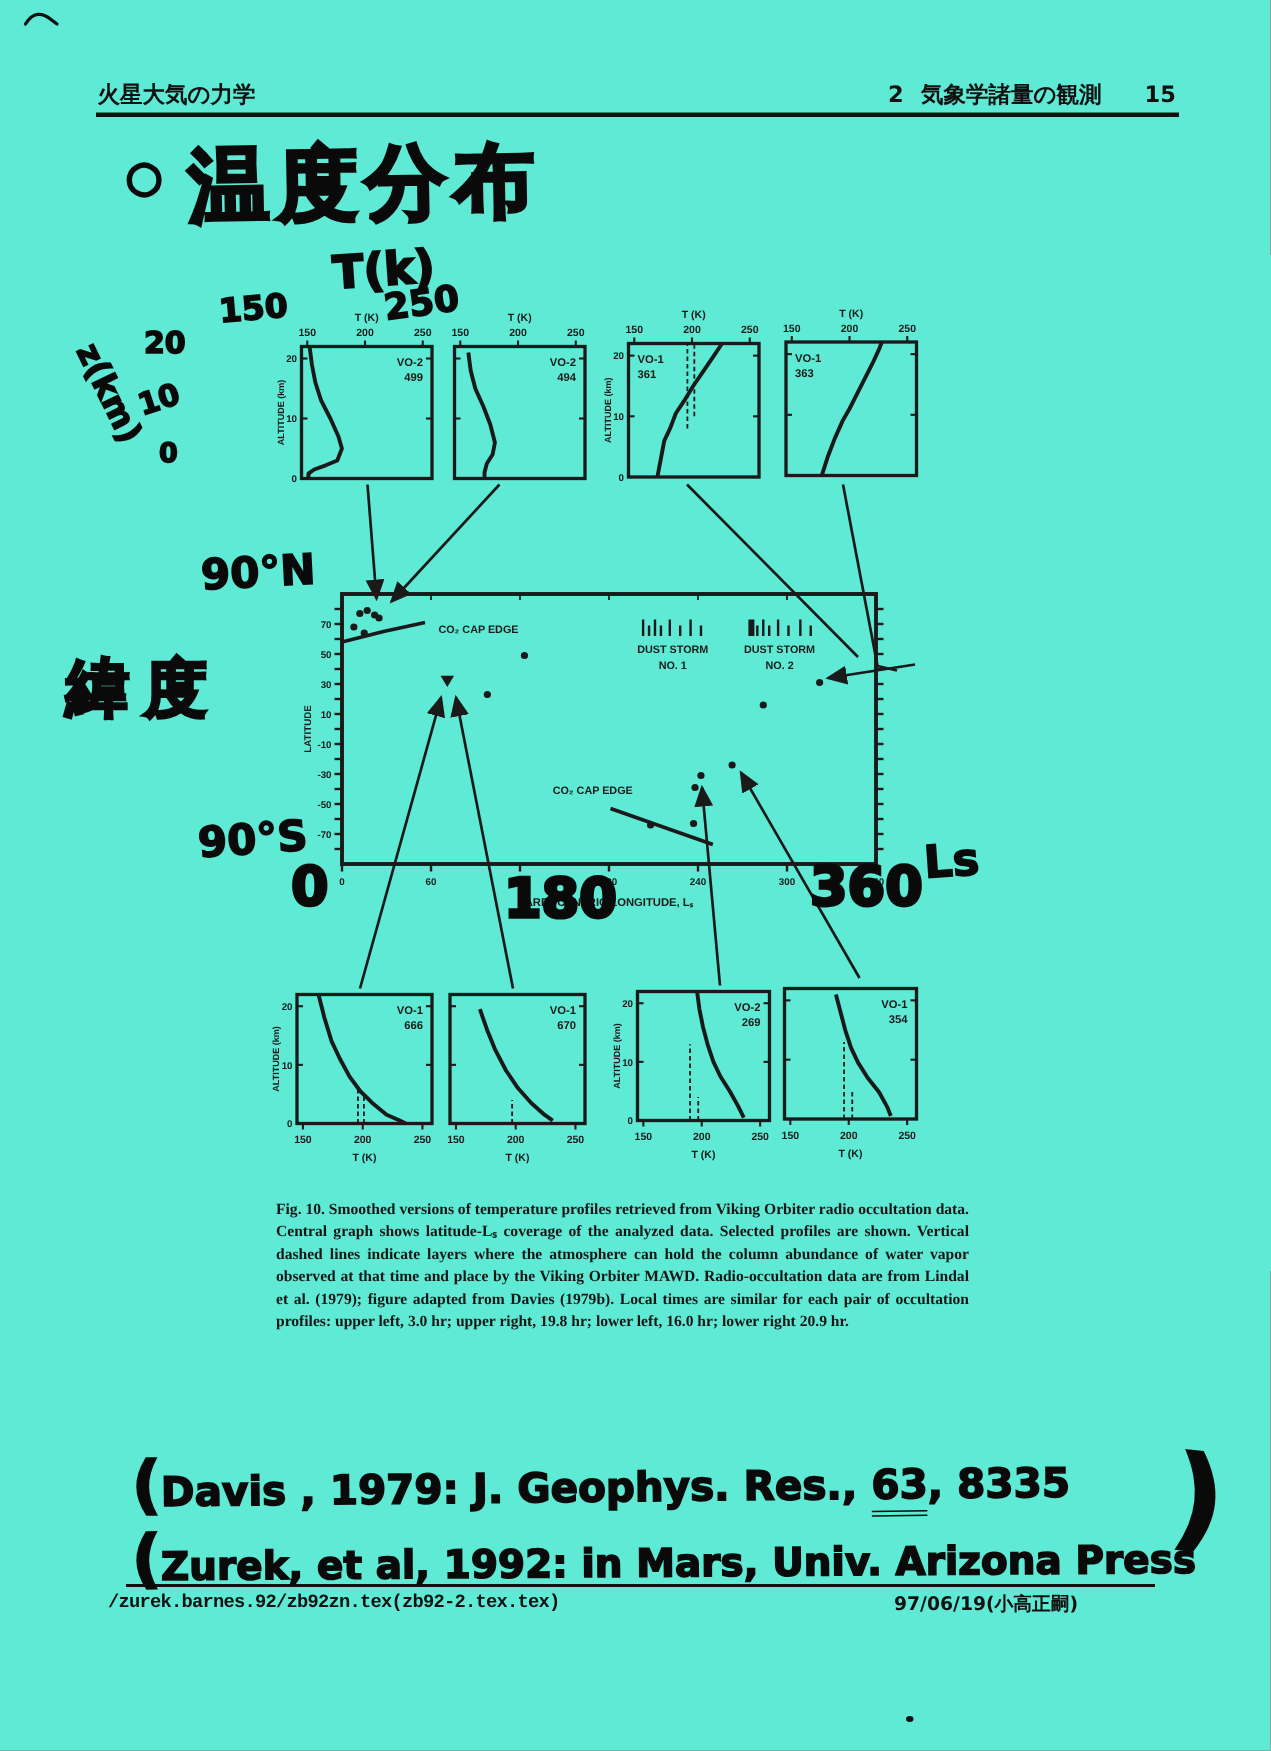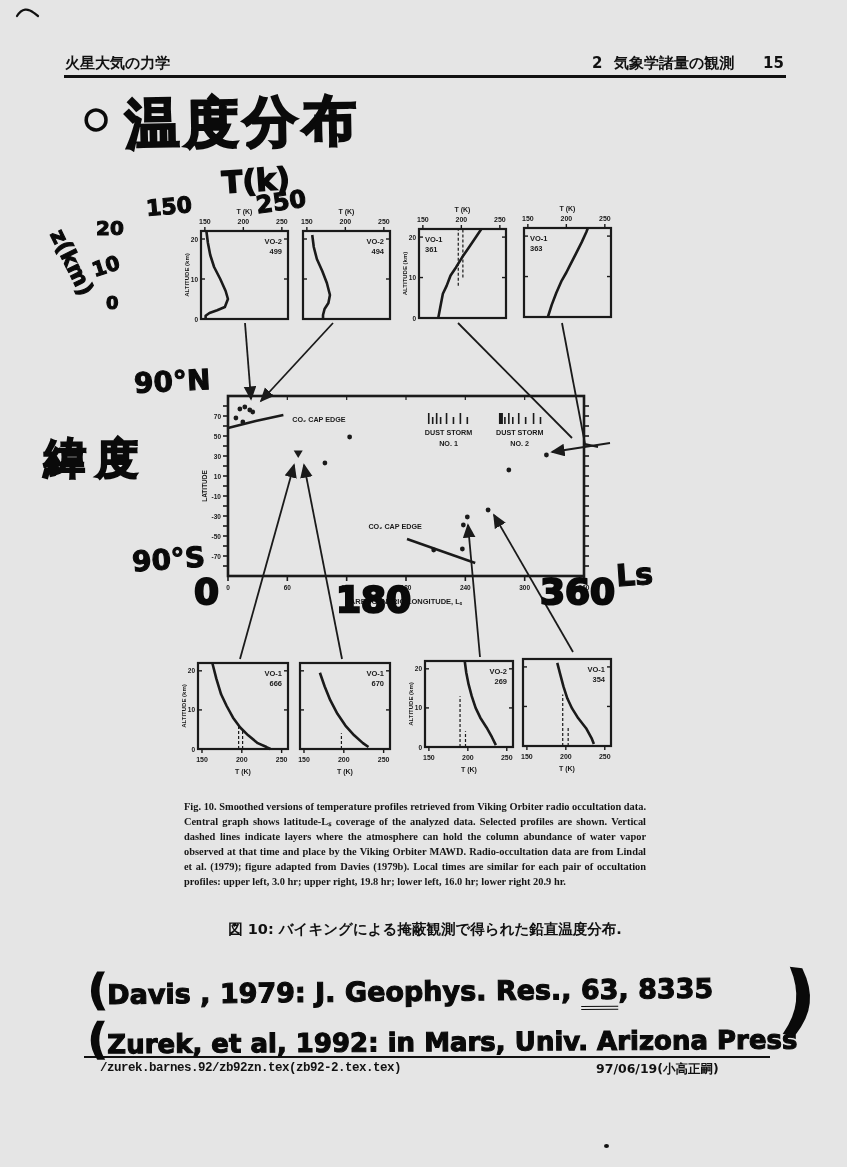--- a/index.html
+++ b/index.html
@@ -1,16 +1,16 @@
 <!DOCTYPE html>
 <html><head>
 <meta charset="utf-8">
 <style>
   html,body{margin:0;padding:0;background:#888;}
-  .page{position:relative;width:847px;height:1167px;margin:0 auto;background:#e5e5e5;overflow:hidden;
+  .page{position:relative;width:847px;height:1167px;margin:0 auto;background:#5eead4;overflow:hidden;
         font-family:"Liberation Serif",serif;color:#1a1a1a;}
   .abs{position:absolute;}
   
   .hdr{position:absolute;top:54px;font-family:"DejaVu Sans",sans-serif;font-weight:bold;font-size:15px;color:#111;white-space:nowrap;}
   .hdr-rule{position:absolute;left:64px;top:75px;width:722px;height:3px;background:#111;}
   .ftr-rule{position:absolute;left:84px;top:1056px;width:686px;height:2px;background:#111;}
   .ftr{position:absolute;top:1061px;font-size:12.5px;font-weight:bold;color:#111;white-space:nowrap;}
   .ftr-left{font-family:"Liberation Mono",monospace;letter-spacing:-0.5px;}
   .ftr-right{font-family:"DejaVu Sans",sans-serif;}
   
@@ -360,24 +360,23 @@
   <div class="hw" style="left:66px;top:226px;font-size:22px;transform:rotate(64deg);transform-origin:left top;">z(km)</div>
   <div class="hw" style="left:134px;top:368px;font-size:28px;transform:rotate(-3deg);">90°N</div>
   <div class="hw" style="left:44px;top:438px;font-size:42px;letter-spacing:10px;-webkit-text-stroke:2.2px #0a0a0a;">緯度</div>
   <div class="hw" style="left:132px;top:546px;font-size:28px;transform:rotate(-4deg);">90°S</div>
   <div class="hw" style="left:194px;top:574px;font-size:36px;-webkit-text-stroke:2px #0a0a0a;">0</div>
   <div class="hw" style="left:336px;top:582px;font-size:36px;-webkit-text-stroke:2.4px #0a0a0a;">180</div>
   <div class="hw" style="left:540px;top:574px;font-size:36px;-webkit-text-stroke:2.2px #0a0a0a;">360</div>
   <div class="hw" style="left:616px;top:560px;font-size:30px;transform:rotate(-4deg);">Ls</div>
 
   <div class="cap-en">Fig. 10. Smoothed versions of temperature profiles retrieved from Viking Orbiter radio occultation data. Central graph shows latitude-Lₛ coverage of the analyzed data. Selected profiles are shown. Vertical dashed lines indicate layers where the atmosphere can hold the column abundance of water vapor observed at that time and place by the Viking Orbiter MAWD. Radio-occultation data are from Lindal et al. (1979); figure adapted from Davies (1979b). Local times are similar for each pair of occultation profiles: upper left, 3.0 hr; upper right, 19.8 hr; lower left, 16.0 hr; lower right 20.9 hr.</div>
-  <div class="cap-jp">図 10: バイキングによる掩蔽観測で得られた鉛直温度分布.</div>
 
   <div class="hw" style="left:88px;top:966px;font-size:27px;transform:rotate(-0.6deg);"><span class="paren" style="font-size:42px;">(</span><span>Davis , 1979: J. Geophys. Res., </span><span class="u2">63</span><span>, 8335</span></div>
   <div class="hw" style="left:88px;top:1016px;font-size:26px;transform:rotate(-0.4deg);"><span class="paren" style="font-size:42px;">(</span><span>Zurek, et al, 1992: in Mars, Univ. Arizona Press</span></div>
   <div class="hw paren" style="left:782px;top:962px;font-size:74px;transform:rotate(6deg);">)</div>
 
   <div class="ftr-rule"></div>
-  <span class="ftr ftr-left" style="left:100px;">/zurek.barnes.92/zb92zn.tex(zb92-2.tex.tex)</span>
+  <span class="ftr ftr-left" style="left:72px;">/zurek.barnes.92/zb92zn.tex(zb92-2.tex.tex)</span>
   <span class="ftr ftr-right" style="left:596px;">97/06/19(小高正嗣)</span>
 
   <div class="speck" style="left:604px;top:1144px;width:5px;height:4px;"></div>
 </div>
 
 </body></html>

